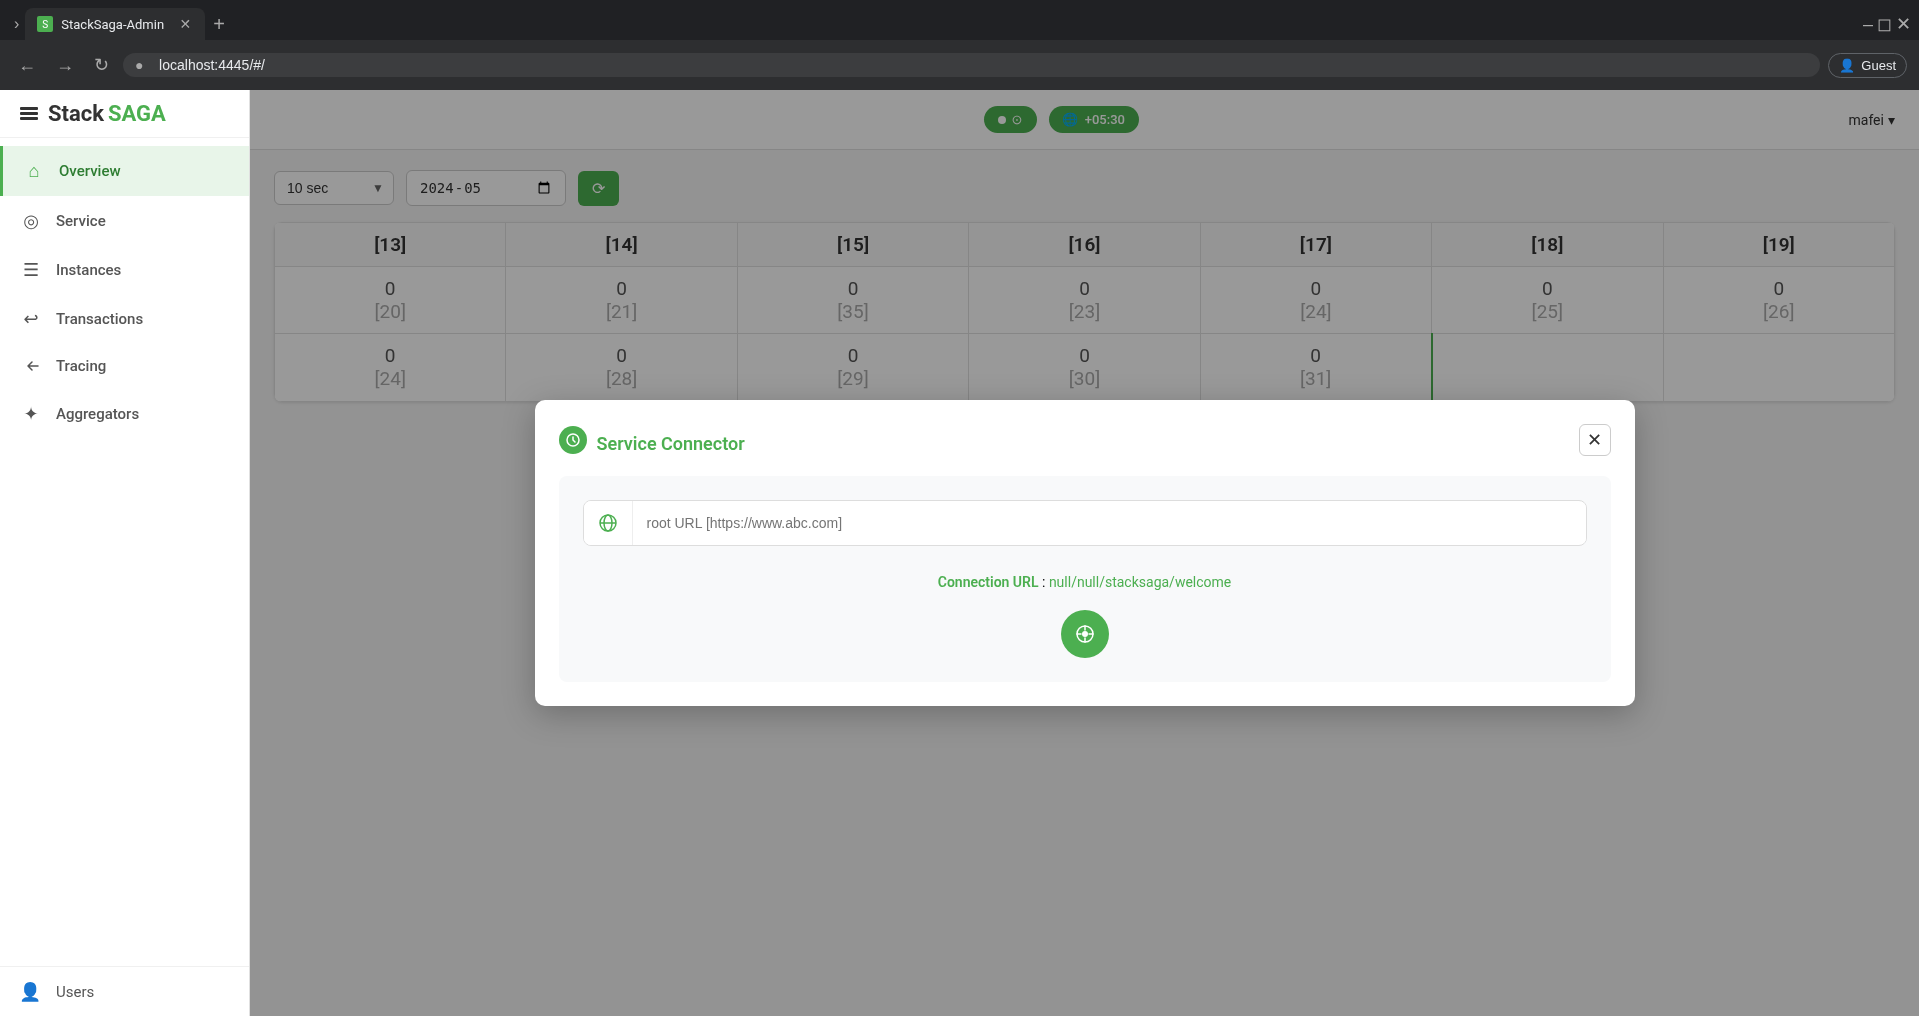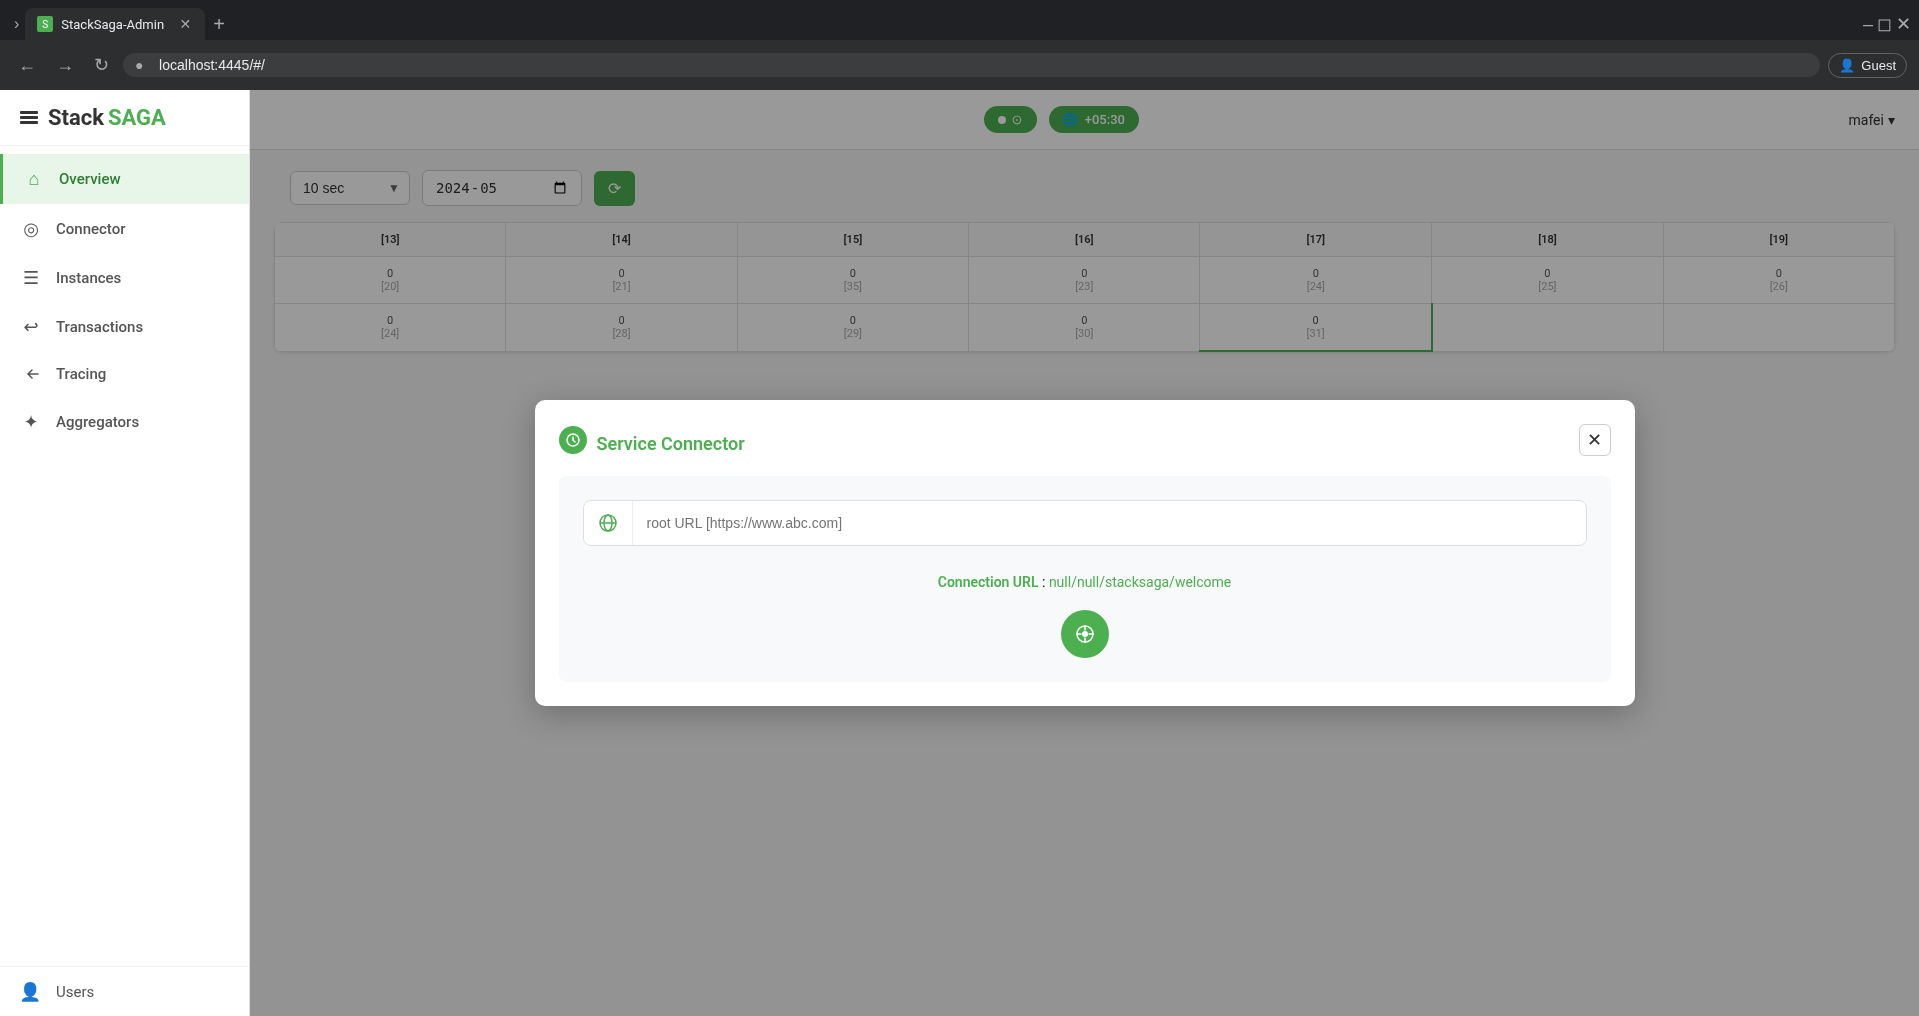--- a/index.html
+++ b/index.html
@@ -126,21 +126,21 @@
       display: flex;
       flex-direction: column;
       z-index: 1;
     }
     .sidebar-logo {
       padding: 16px 20px;
       display: flex;
       align-items: center;
       gap: 4px;
       border-bottom: 1px solid #f0f0f0;
-      height: 56px;
+      height: 48px;
     }
     .logo-icon {
       display: flex;
       flex-direction: column;
       gap: 2px;
       margin-right: 6px;
     }
     .logo-icon span {
       display: block;
       width: 18px;
@@ -236,21 +236,20 @@
     .table-area {
       padding: 20px 24px;
       overflow: auto;
       height: calc(100% - 60px);
     }
     .table-controls {
       display: flex;
       align-items: center;
       gap: 12px;
       margin-bottom: 16px;
-      margin-left: 16px;
     }
     .select-dropdown {
       padding: 8px 32px 8px 12px;
       border: 1px solid #ccc;
       border-radius: 6px;
       background: white;
       font-size: 14px;
       color: #333;
       appearance: none;
       cursor: pointer;
@@ -280,21 +279,21 @@
       border-collapse: collapse;
       background: white;
       border-radius: 8px;
       overflow: hidden;
       box-shadow: 0 1px 3px rgba(0,0,0,0.1);
     }
     .data-table th, .data-table td {
       padding: 10px 14px;
       border: 1px solid #e0e0e0;
       text-align: center;
-      font-size: 11px;
+      font-size: 19px;
       color: #555;
     }
     .data-table th {
       background: #f9f9f9;
       font-weight: 600;
       color: #333;
     }
 
     
     .modal-overlay {
@@ -484,21 +483,21 @@
       <span class="logo-text-stack">Stack</span>
       <span class="logo-text-saga">SAGA</span>
     </div>
     <nav class="sidebar-nav">
       <div class="nav-item active">
         <span class="nav-icon">⌂</span>
         <span>Overview</span>
       </div>
       <div class="nav-item">
         <span class="nav-icon">◎</span>
-        <span>Connector</span>
+        <span>Service</span>
       </div>
       <div class="nav-item">
         <span class="nav-icon">☰</span>
         <span>Instances</span>
       </div>
       <div class="nav-item">
         <span class="nav-icon">↩</span>
         <span>Transactions</span>
       </div>
       <div class="nav-item">

